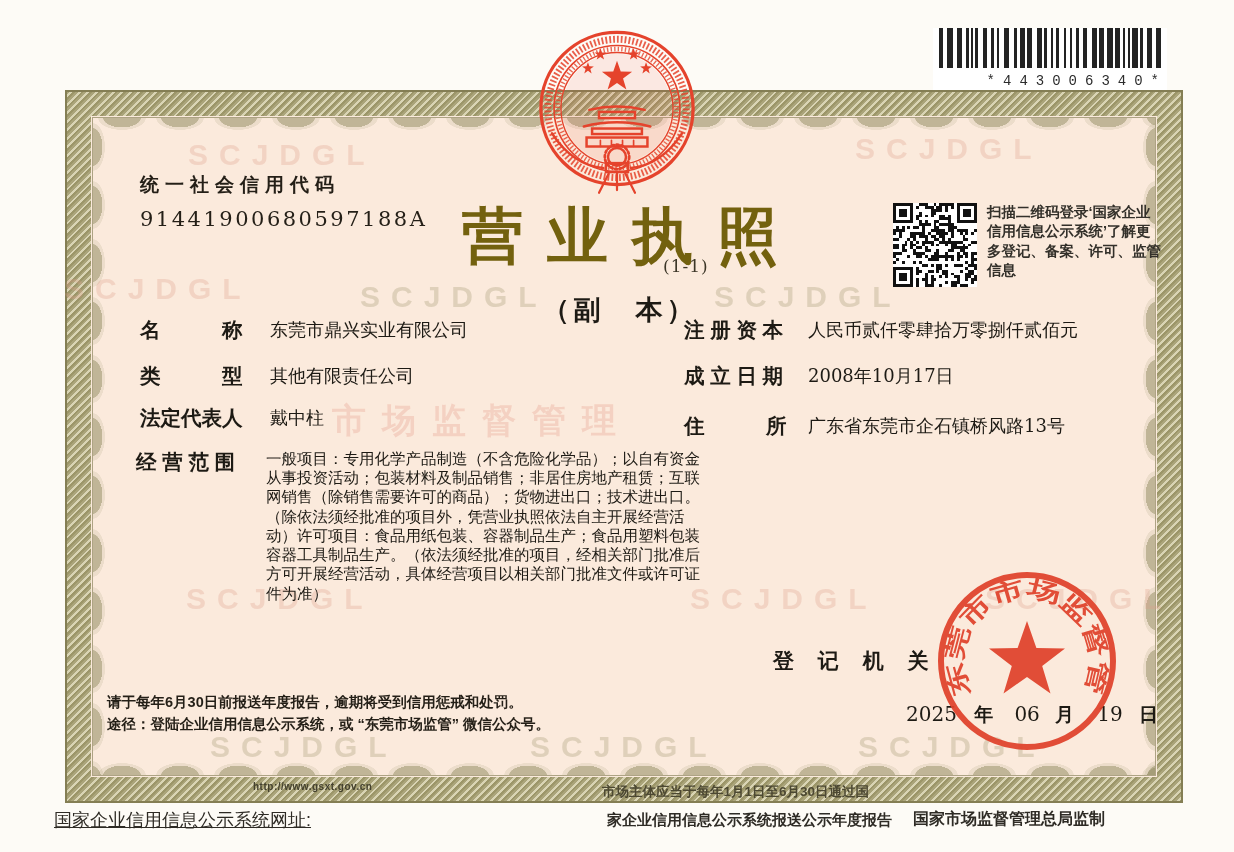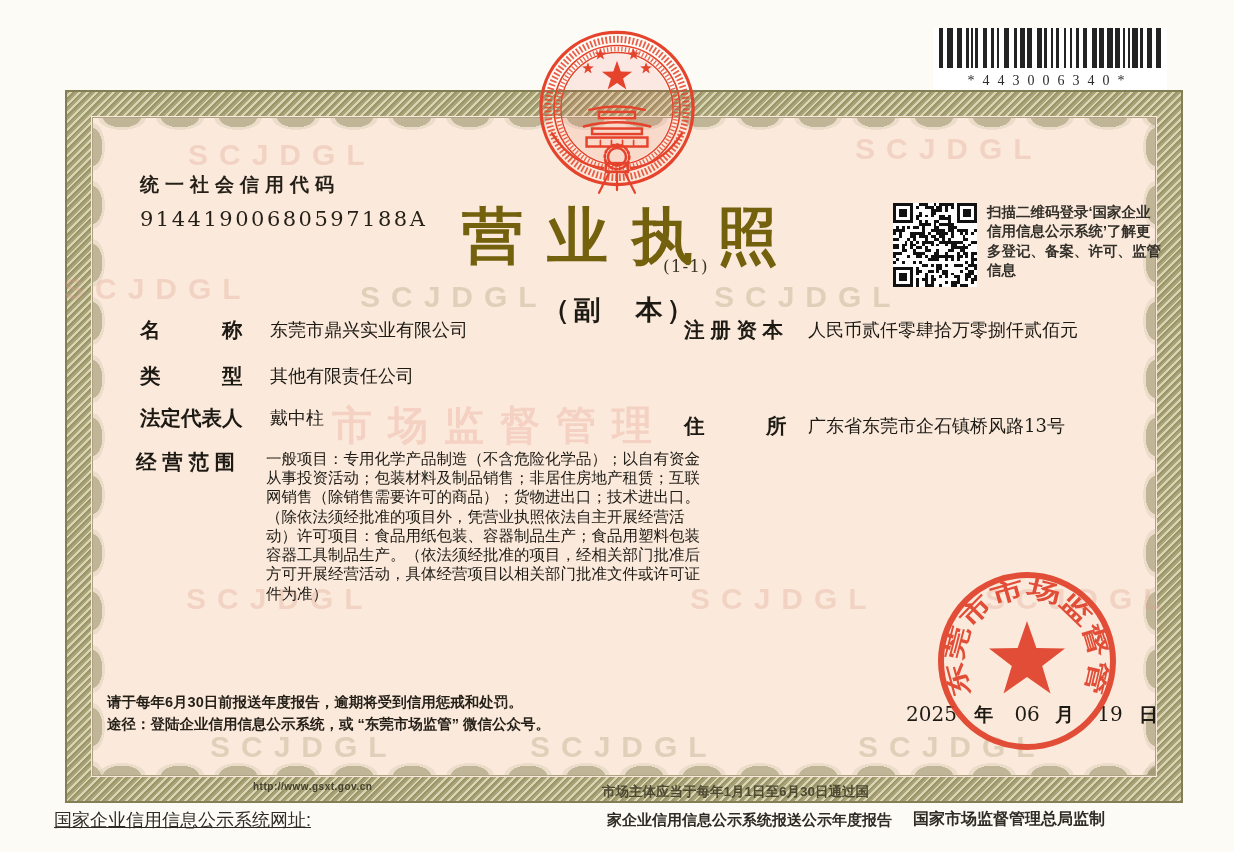--- a/index.html
+++ b/index.html
@@ -26,42 +26,42 @@
     background-size:15px 58px; background-repeat:repeat-y; }
   .sc-right { top:2px; bottom:2px; right:2px; width:15px;
     background:radial-gradient(15px 30px ellipse at 100% 50%, #8f8a5e 0 62%, rgba(143,138,94,.25) 63% 78%, transparent 80%);
     background-size:15px 58px; background-repeat:repeat-y; }
 
   
   .wm { position:absolute; font-weight:bold; letter-spacing:11px; font-size:30px;
         pointer-events:none; white-space:nowrap; }
   .wm.pink { color:rgba(222,160,140,.30); }
   .wm.olive { color:rgba(158,150,108,.30); }
-  .wm-center { position:absolute; left:332px; top:398px; font-size:40px; font-weight:bold;
+  .wm-center { position:absolute; left:332px; top:398px; font-size:34px; font-weight:bold;
         letter-spacing:16px; color:rgba(222,110,88,.20); white-space:nowrap; pointer-events:none; }
 
   
   .credit-block { position:absolute; left:140px; top:172px; color:#241f17; }
   .credit-label { font-size:19px; font-weight:bold; letter-spacing:6px; }
   .credit-code  { font-size:21px; margin-top:9px; letter-spacing:2.5px;
                   font-family:"DejaVu Serif", serif; }
 
   .emblem { position:absolute; left:534px; top:28px; width:166px; height:172px; }
 
   .title-wrap { position:absolute; left:420px; top:196px; width:400px; text-align:center; }
   .doc-title { font-size:61px; font-weight:bold; color:#73610e; letter-spacing:24px;
                text-indent:24px; white-space:nowrap; }
   .page-no { position:absolute; left:243px; top:60px; font-size:17px; color:#3c3627;
              letter-spacing:1px; font-family:"DejaVu Serif", serif; }
   .copy-type { margin-top:14px; font-size:27px; font-weight:bold; color:#1d1a14; letter-spacing:4px; }
 
   .barcode-box { position:absolute; left:933px; top:28px; width:234px; height:62px;
                  background:#ffffff; text-align:center; }
   .barcode-digits { font-size:14px; letter-spacing:8px; color:#2b2b2b; margin-top:1px;
-                    font-family:Liberation Serif, serif; }
+                    font-family:Liberation Mono, monospace;text-align:right; }
 
   .qr-box { position:absolute; left:893px; top:203px; width:84px; height:84px; background:#fff; }
   .qr-caption { position:absolute; left:987px; top:203px; width:176px; font-size:14.5px;
                 font-weight:bold; color:#33302a; line-height:1.33; }
 
   
   .row { position:absolute; color:#1d1a14; }
   .lbl { position:absolute; left:0; top:0; font-size:20.5px; font-weight:bold; white-space:nowrap; }
   .val { position:absolute; font-size:18px; font-family:"DejaVu Serif", serif; white-space:nowrap; }
   .val.small { font-size:15.5px; line-height:1.24; white-space:normal; }
@@ -518,25 +518,30 @@
   </div>
   <div class="row" style="left:136px; top:448px; width:570px; height:160px;">
     <span class="lbl">经 营 范 围</span>
     <span class="val small" style="left:130px; top:2px; width:442px;">一般项目：专用化学产品制造（不含危险化学品）；以自有资金从事投资活动；包装材料及制品销售；非居住房地产租赁；互联网销售（除销售需要许可的商品）；货物进出口；技术进出口。（除依法须经批准的项目外，凭营业执照依法自主开展经营活动）许可项目：食品用纸包装、容器制品生产；食品用塑料包装容器工具制品生产。（依法须经批准的项目，经相关部门批准后方可开展经营活动，具体经营项目以相关部门批准文件或许可证件为准）</span>
   </div>
 
   <div class="row" style="left:684px; top:316px; width:480px; height:30px;">
     <span class="lbl">注 册 资 本</span>
     <span class="val" style="left:124px; top:2px;">人民币贰仟零肆拾万零捌仟贰佰元</span>
   </div>
+  <div class="row" style="left:684px; top:362px; width:480px; height:30px;">
+    <span class="lbl">成 立 日 期</span>
+    <span class="val" style="left:124px; top:2px;">2008年10月17日</span>
+  </div>
   <div class="row" style="left:684px; top:404px; width:480px; height:30px;margin-top:8px;">
     <span class="lbl">住　　　所</span>
     <span class="val" style="left:124px; top:2px;">广东省东莞市企石镇桥风路13号</span>
   </div>
 
+  <div class="reg-label">登 记 机 关</div>
   <div class="date-row">
     <span class="date-num">2025</span>
     <span class="date-unit g1">年</span>
     <span class="date-num g2">06</span>
     <span class="date-unit g3">月</span>
     <span class="date-num g4">19</span>
     <span class="date-unit g5">日</span>
   </div>
 
   <svg class="seal" viewBox="0 0 190 192">

